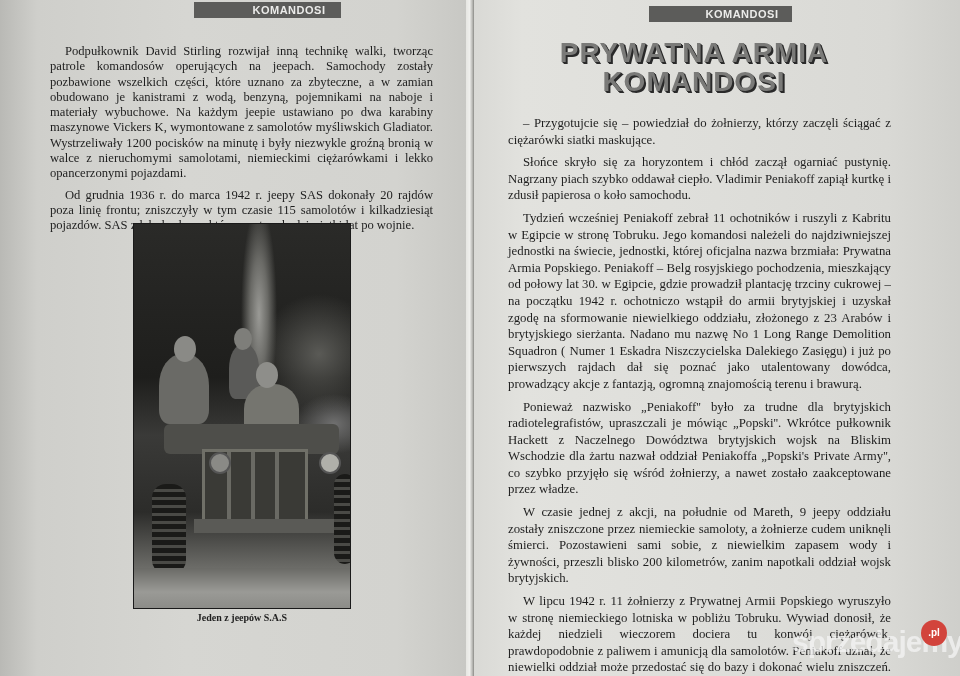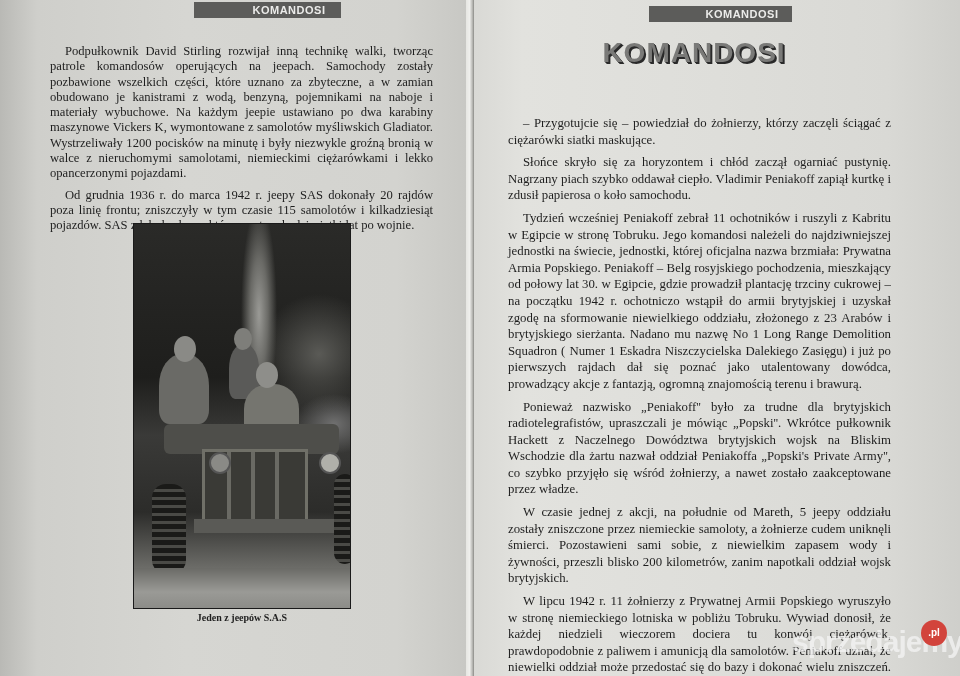--- a/index.html
+++ b/index.html
@@ -129,27 +129,28 @@
     <div class="ground"></div>
   </div>
   <div class="caption">Jeden z jeepów S.A.S</div>
 </div>
 
 <div class="gutter"></div>
 
 <div class="page page-right">
   <div class="section-label">KOMANDOSI</div>
   <div class="chapter-title">
+    <span>PRYWATNA ARMIA</span>
     <span>KOMANDOSI</span>
   </div>
   <div class="text-block">
     <p>– Przygotujcie się – powiedział do żołnierzy, którzy zaczęli ściągać z ciężarówki siatki maskujące.</p>
     <p>Słońce skryło się za horyzontem i chłód zaczął ogarniać pustynię. Nagrzany piach szybko oddawał ciepło. Vladimir Peniakoff zapiął kurtkę i zdusił papierosa o koło samochodu.</p>
     <p>Tydzień wcześniej Peniakoff zebrał 11 ochotników i ruszyli z Kabritu w Egipcie w stronę Tobruku. Jego komandosi należeli do najdziwniejszej jednostki na świecie, jednostki, której oficjalna nazwa brzmiała: Prywatna Armia Popskiego. Peniakoff – Belg rosyjskiego pochodzenia, mieszkający od połowy lat 30. w Egipcie, gdzie prowadził plantację trzciny cukrowej – na początku 1942 r. ochotniczo wstąpił do armii brytyjskiej i uzyskał zgodę na sformowanie niewielkiego oddziału, złożonego z 23 Arabów i brytyjskiego sierżanta. Nadano mu nazwę No 1 Long Range Demolition Squadron ( Numer 1 Eskadra Niszczycielska Dalekiego Zasięgu) i już po pierwszych rajdach dał się poznać jako utalentowany dowódca, prowadzący akcje z fantazją, ogromną znajomością terenu i brawurą.</p>
     <p>Ponieważ nazwisko „Peniakoff'' było za trudne dla brytyjskich radiotelegrafistów, upraszczali je mówiąc „Popski''. Wkrótce pułkownik Hackett z Naczelnego Dowództwa brytyjskich wojsk na Bliskim Wschodzie dla żartu nazwał oddział Peniakoffa „Popski's Private Army'', co szybko przyjęło się wśród żołnierzy, a nawet zostało zaakceptowane przez władze.</p>
-    <p>W czasie jednej z akcji, na południe od Mareth, 5 jeepy oddziału zostały zniszczone przez niemieckie samoloty, a żołnierze cudem uniknęli śmierci. Pozostawieni sami sobie, z niewielkim zapasem wody i żywności, przeszli blisko 200 kilometrów, zanim napotkali oddział wojsk brytyjskich.</p>
+    <p>W czasie jednej z akcji, na południe od Mareth, 9 jeepy oddziału zostały zniszczone przez niemieckie samoloty, a żołnierze cudem uniknęli śmierci. Pozostawieni sami sobie, z niewielkim zapasem wody i żywności, przeszli blisko 200 kilometrów, zanim napotkali oddział wojsk brytyjskich.</p>
     <p>W lipcu 1942 r. 11 żołnierzy z Prywatnej Armii Popskiego wyruszyło w stronę niemieckiego lotniska w pobliżu Tobruku. Wywiad donosił, że każdej niedzieli wieczorem dociera tu konwój ciężarówek, prawdopodobnie z paliwem i amunicją dla samolotów. Peniakoff uznał, że niewielki oddział może przedostać się do bazy i dokonać wielu zniszczeń. Tym razem zrezygnował z podstawowego środka komunikacji, jakim był dla jego chłopców jeep. Miał inny pomysł.</p>
     <p>Załadowali na ciężarówkę kanistry z wodą oraz paliwem, amunicję do pistoletów maszynowych, karabin maszynowy, miny magnetyczne i wyruszyli. Pokonanie drogi liczącej 700 kilometrów na skrzyni pojazdu o resorach twardych jak skała było męczące nawet na asfaltowej szosie i przy dobrej pogodzie. Podróż przez pustynię stała się koszmarem. W temperaturze przekraczającej 50°C podążali kamienistymi szlakami i bezdrożami. Nie spotkali żołnierzy niemieckich ani włoskich, ale kilkakrotnie nadlatywały samoloty. Komandosi mieli jednak szczęście. Zawsze w porę dostrzegali zbliżające się myśliwce</p>
   </div>
 </div>
 
 <div class="watermark">sprzedajemy</div>
 <div class="watermark-badge">.pl</div>
 
 </body></html>

